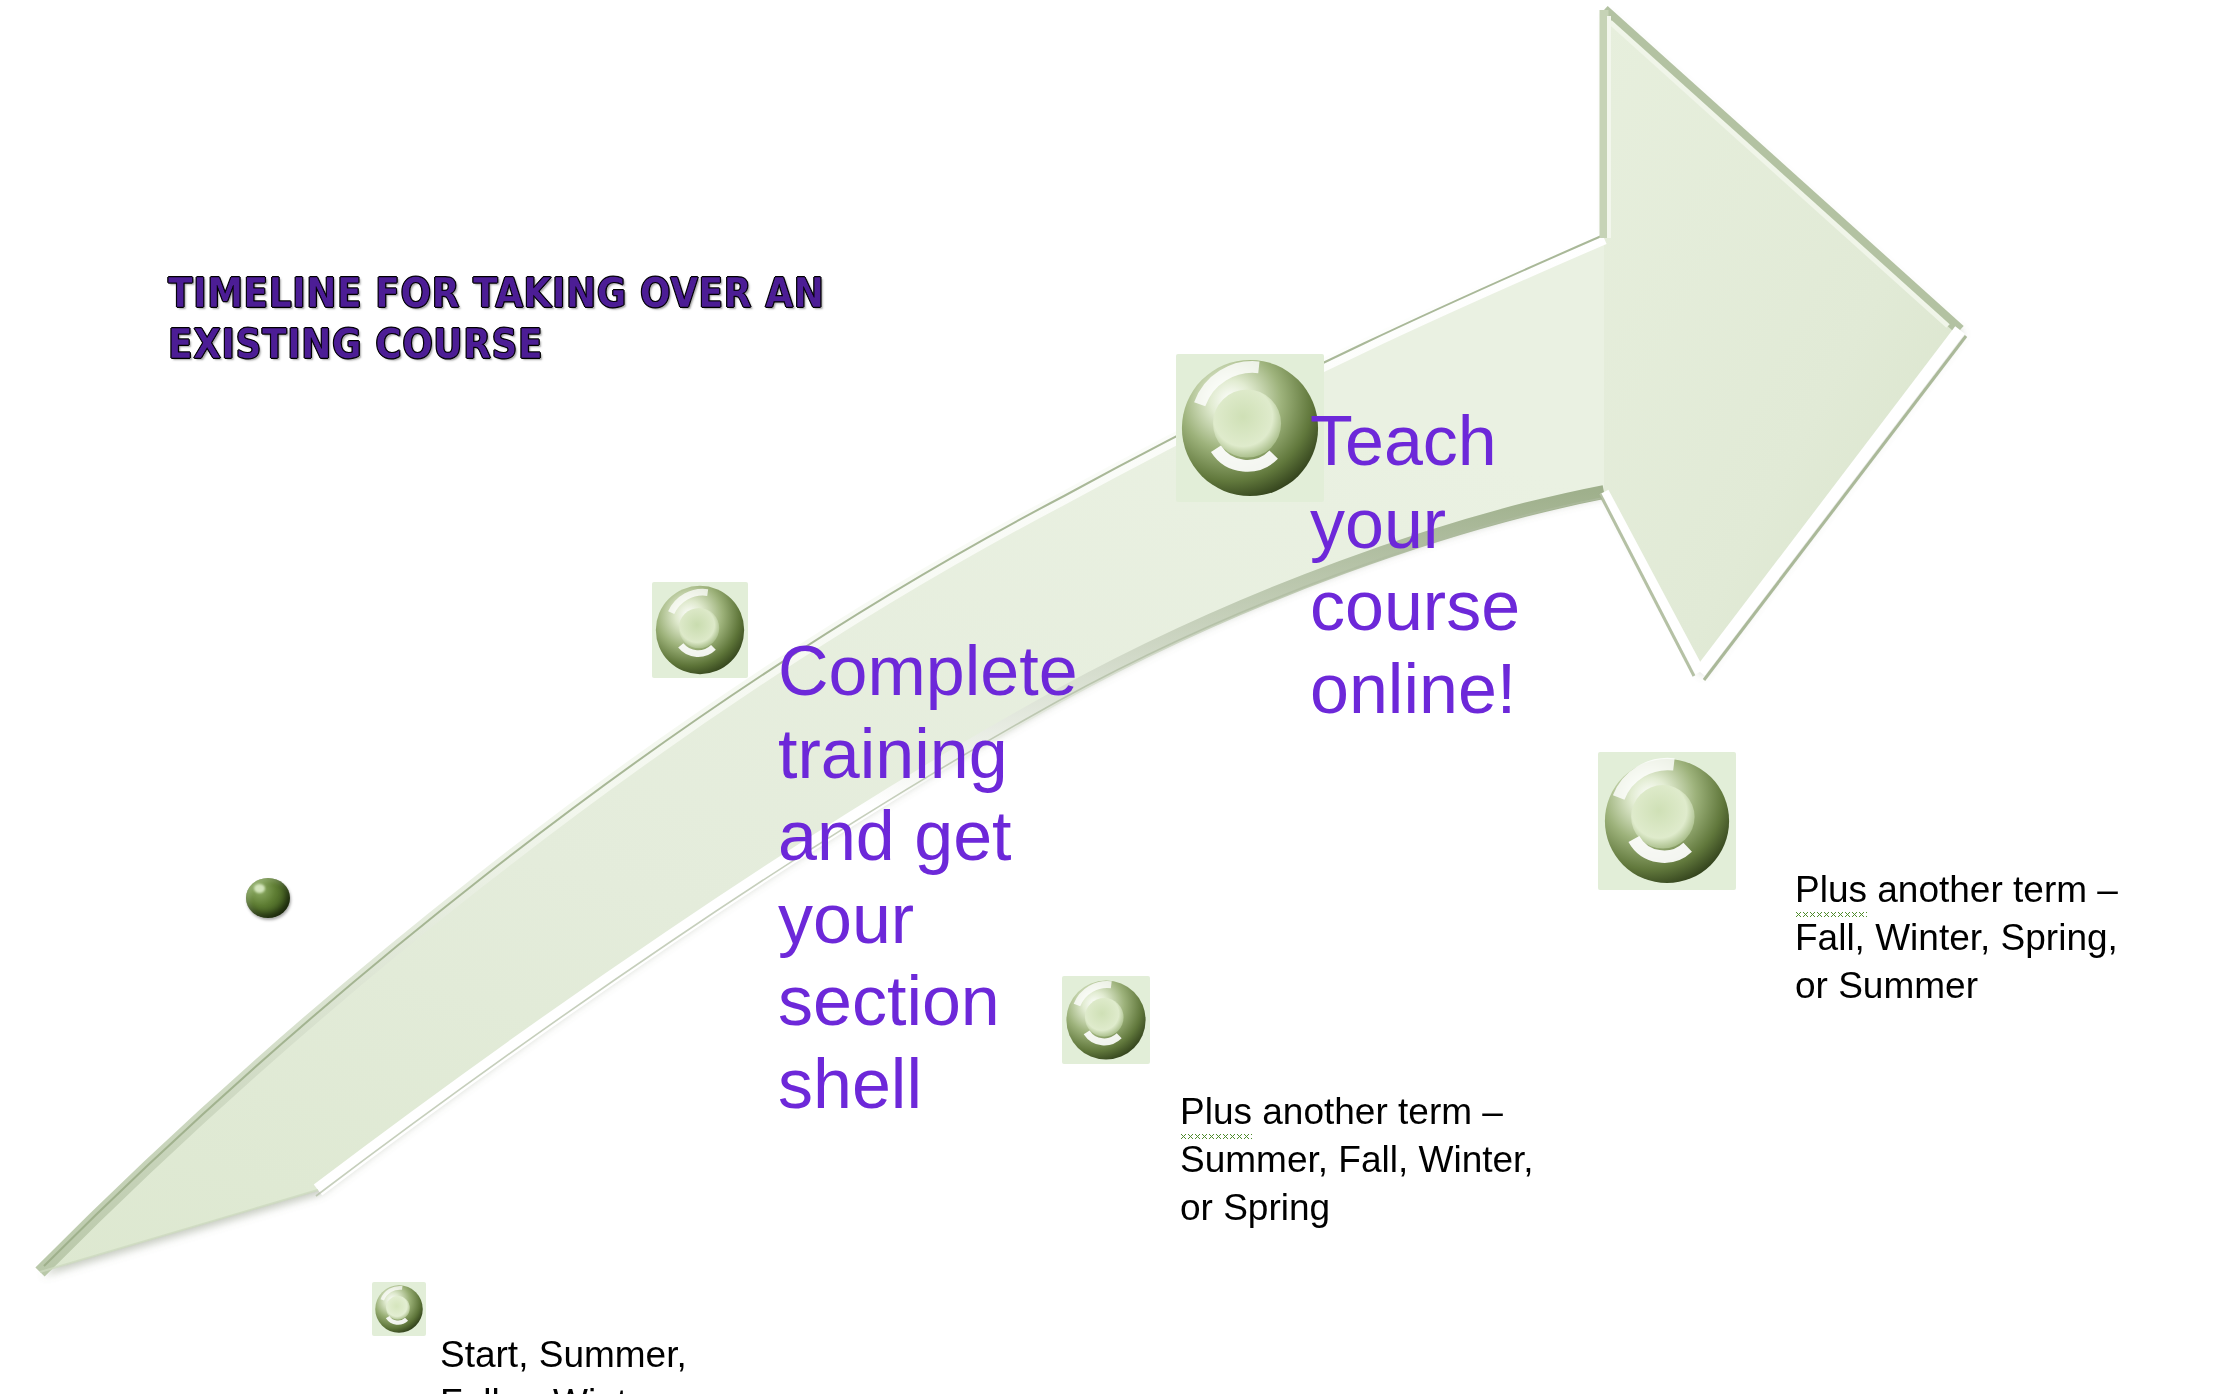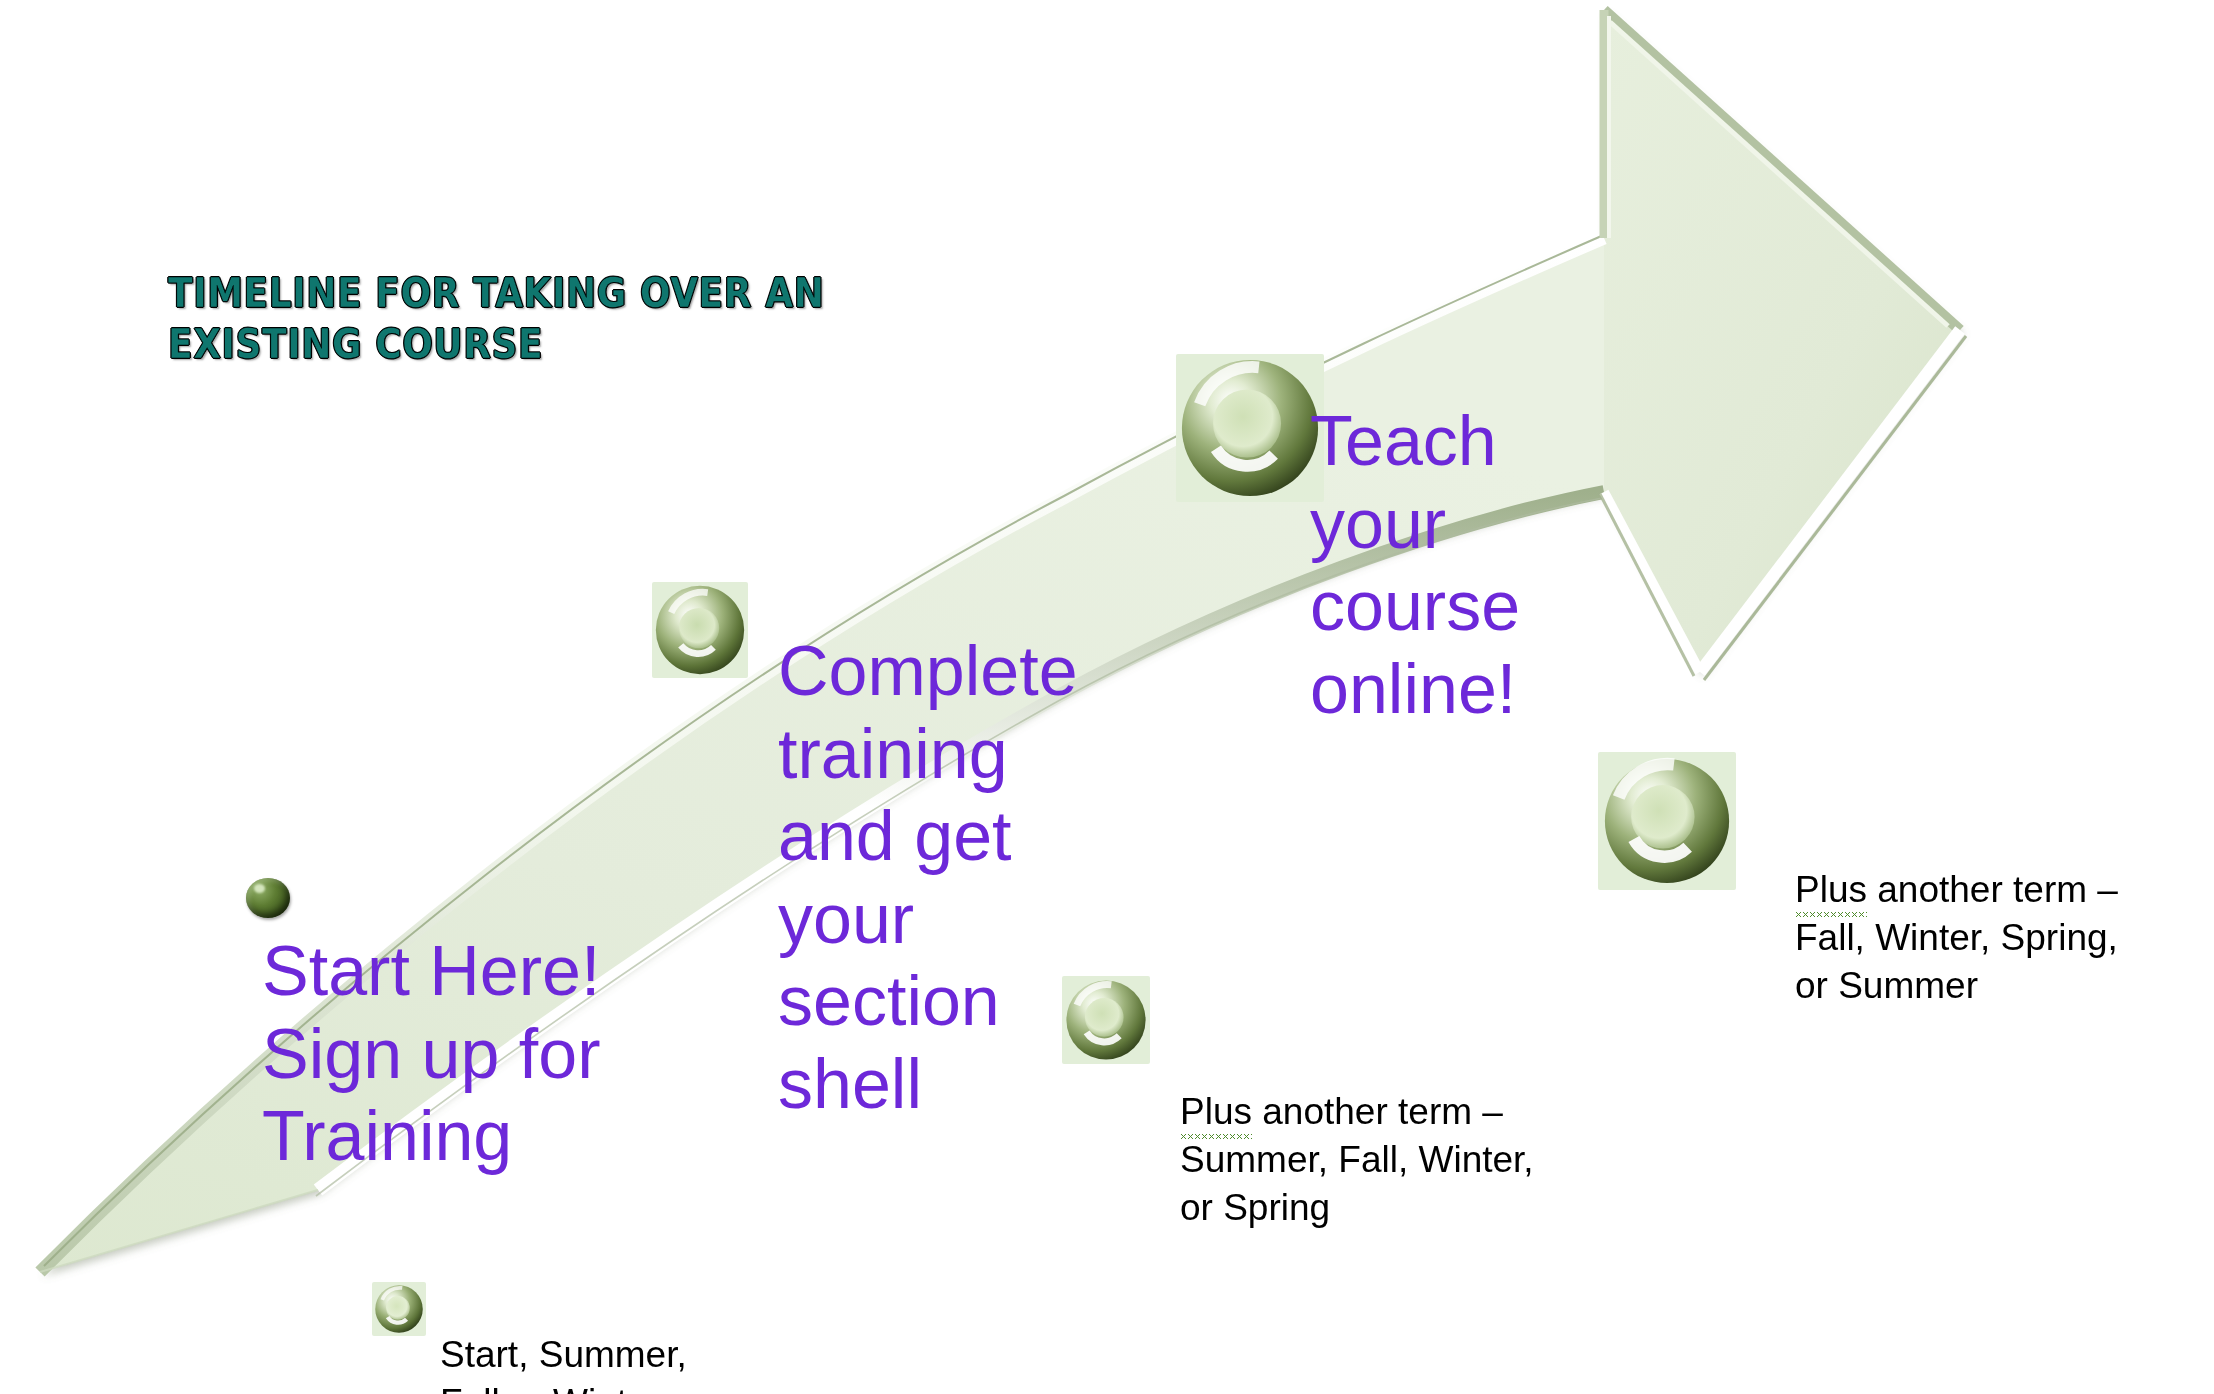--- a/index.html
+++ b/index.html
@@ -37,21 +37,21 @@
   #title-block {
     position: absolute;
     left: 168px;
     top: 268px;
     width: 760px;
     font-family: "DejaVu Sans Condensed", "Liberation Sans Narrow", "Liberation Sans", sans-serif;
     font-weight: 700;
     font-size: 40px;
     line-height: 1.28;
     letter-spacing: 0.6px;
-    color: #0f766e;
+    color: #4c1d95;
     text-shadow:
        1px 0 0 #000,
       -1px 0 0 #000,
        0 1px 0 #000,
        0 -1px 0 #000,
        2px 2px 2px rgba(90,90,90,0.55);
     -webkit-text-stroke: 0.4px #000;
     white-space: pre-line;
   }
 
@@ -368,23 +368,20 @@
           <stop offset="100%" stop-color="#a3b882"></stop>
         </radialGradient>
       </defs>
       <circle cx="50" cy="50" r="44" fill="url(#tor6)"></circle>
       <circle cx="48" cy="48" r="22" fill="url(#hole6)"></circle>
       <path d="M 29 65 A 23 23 0 0 0 64 69" fill="none" stroke="#ffffff" stroke-width="8" opacity="0.9"></path>
       <path d="M 19 33 A 35 35 0 0 1 56 11" fill="none" stroke="#ffffff" stroke-width="7" opacity="0.72"></path>
     </svg>
   </div>
 
-  <div id="step-1-label" class="step-label">Start Here!
-Sign up for
-Training</div>
 
   <div id="step-2-label" class="step-label">Complete
 training
 and get
 your
 section
 shell</div>
 
   <div id="step-3-label" class="step-label">Teach
 your

